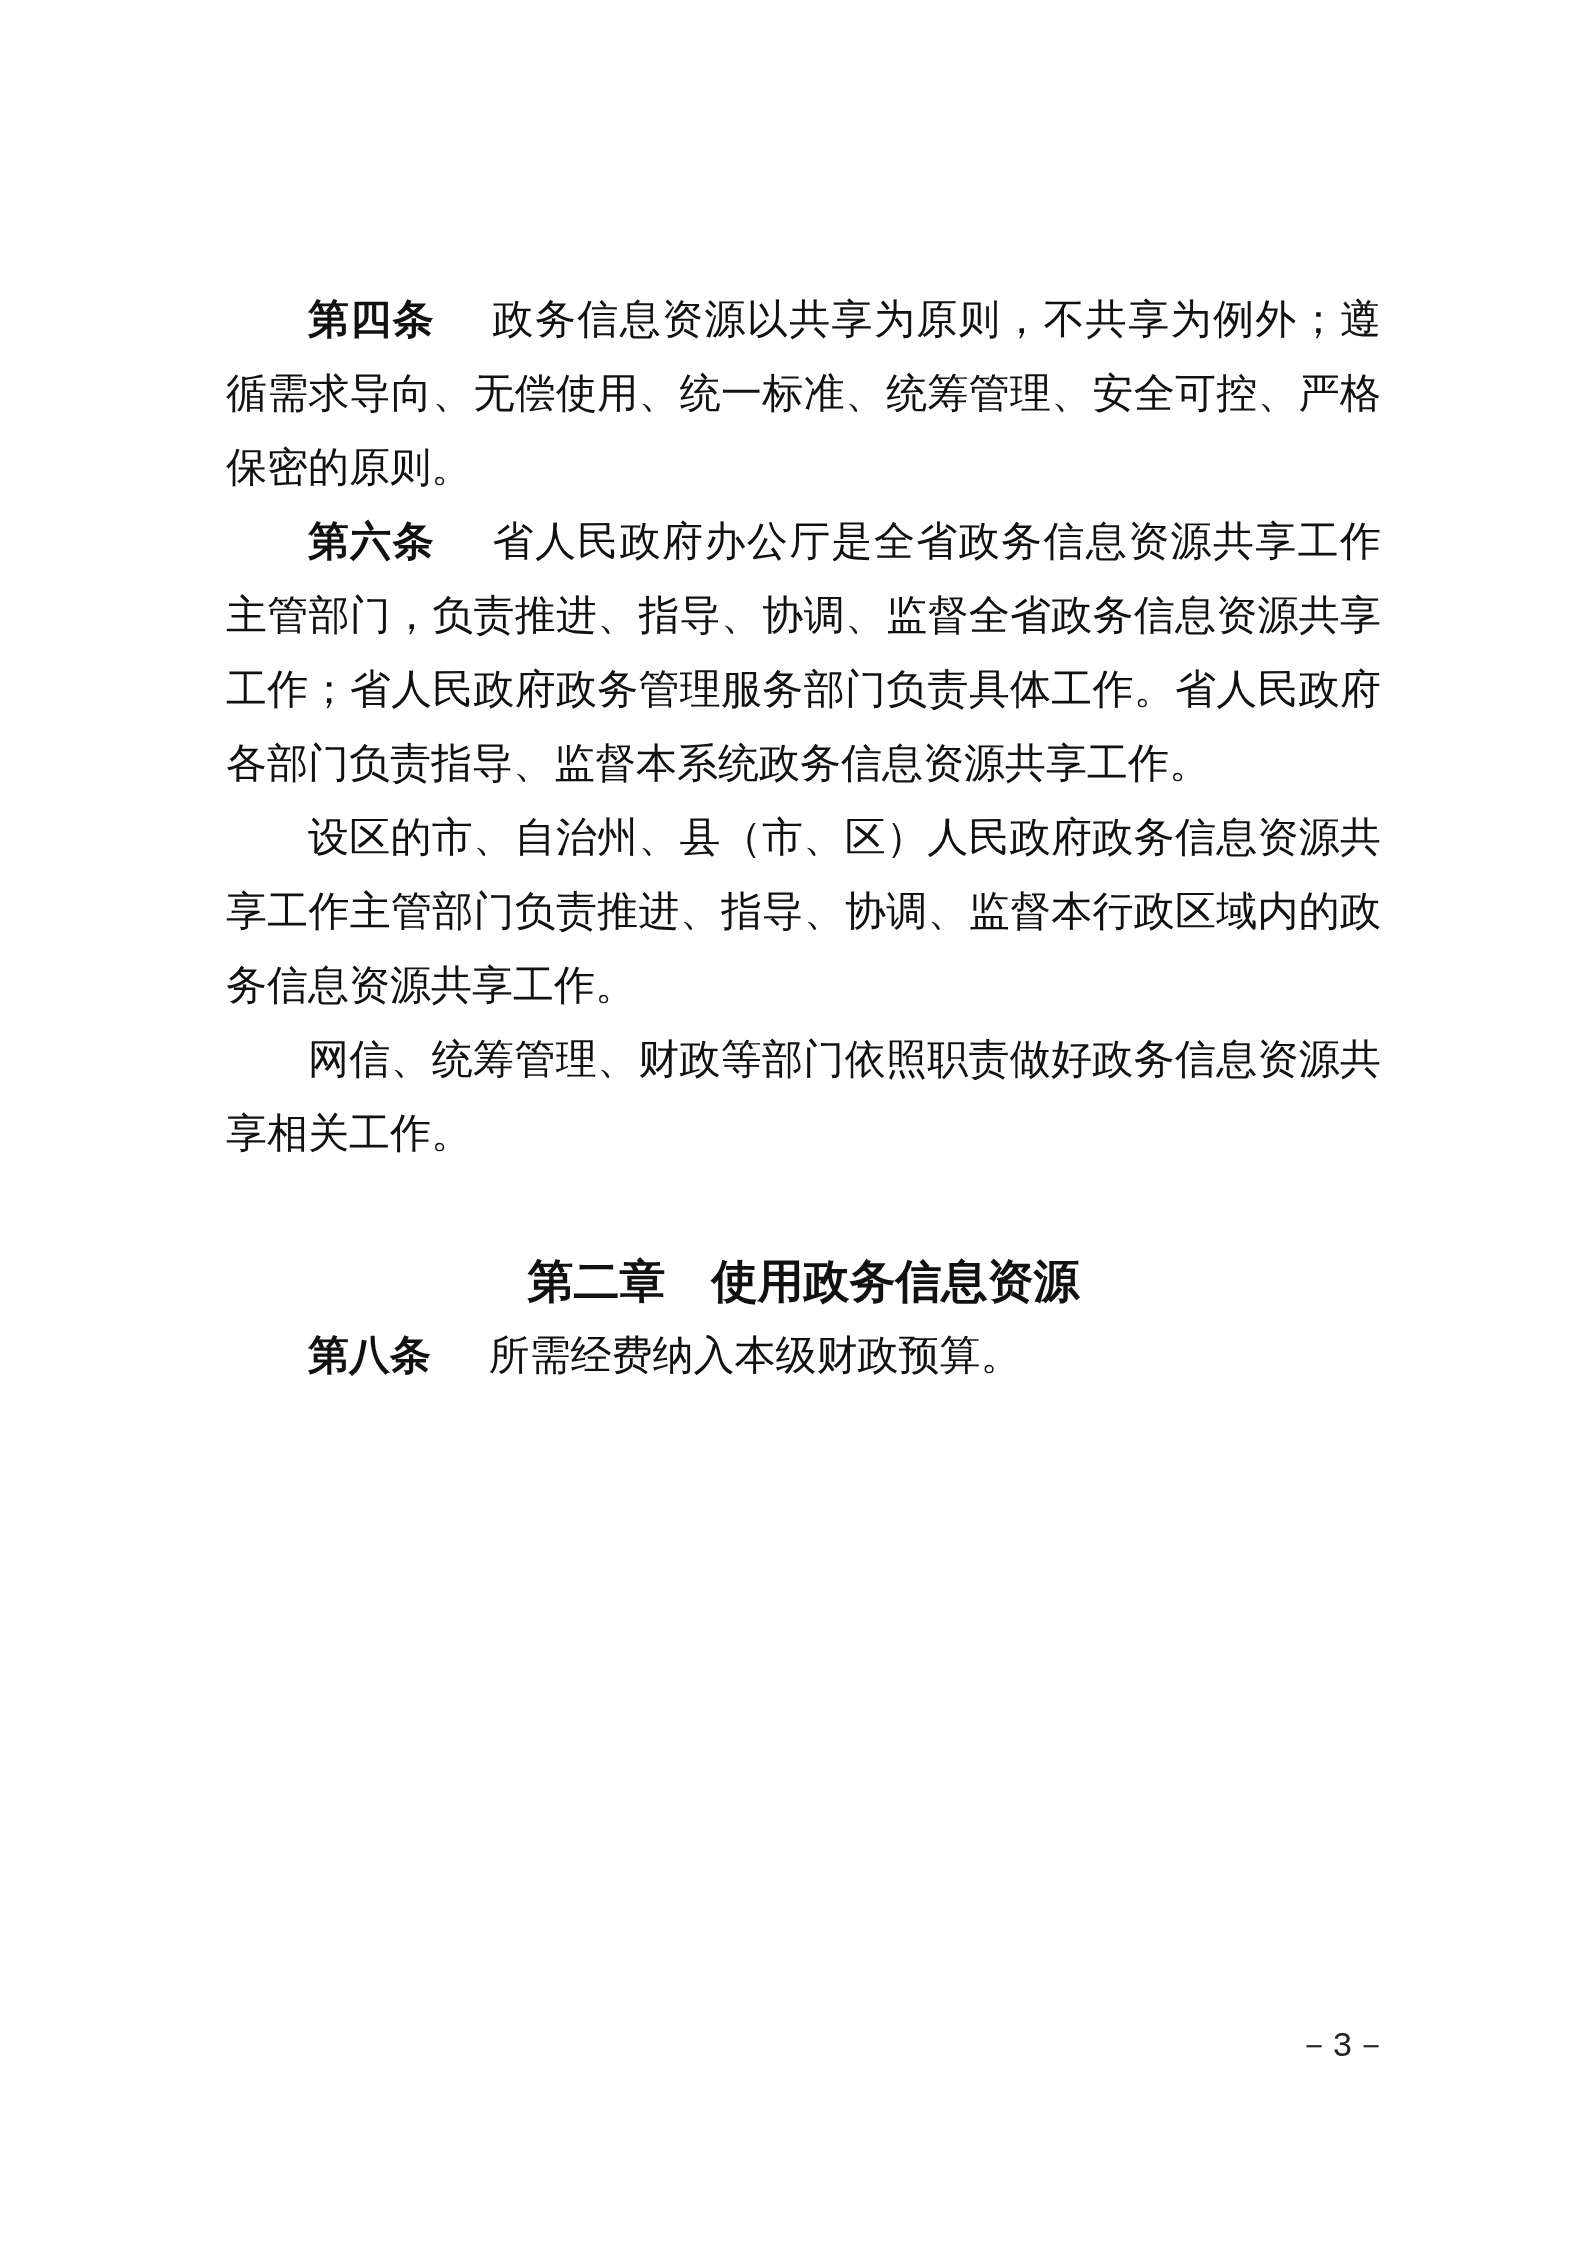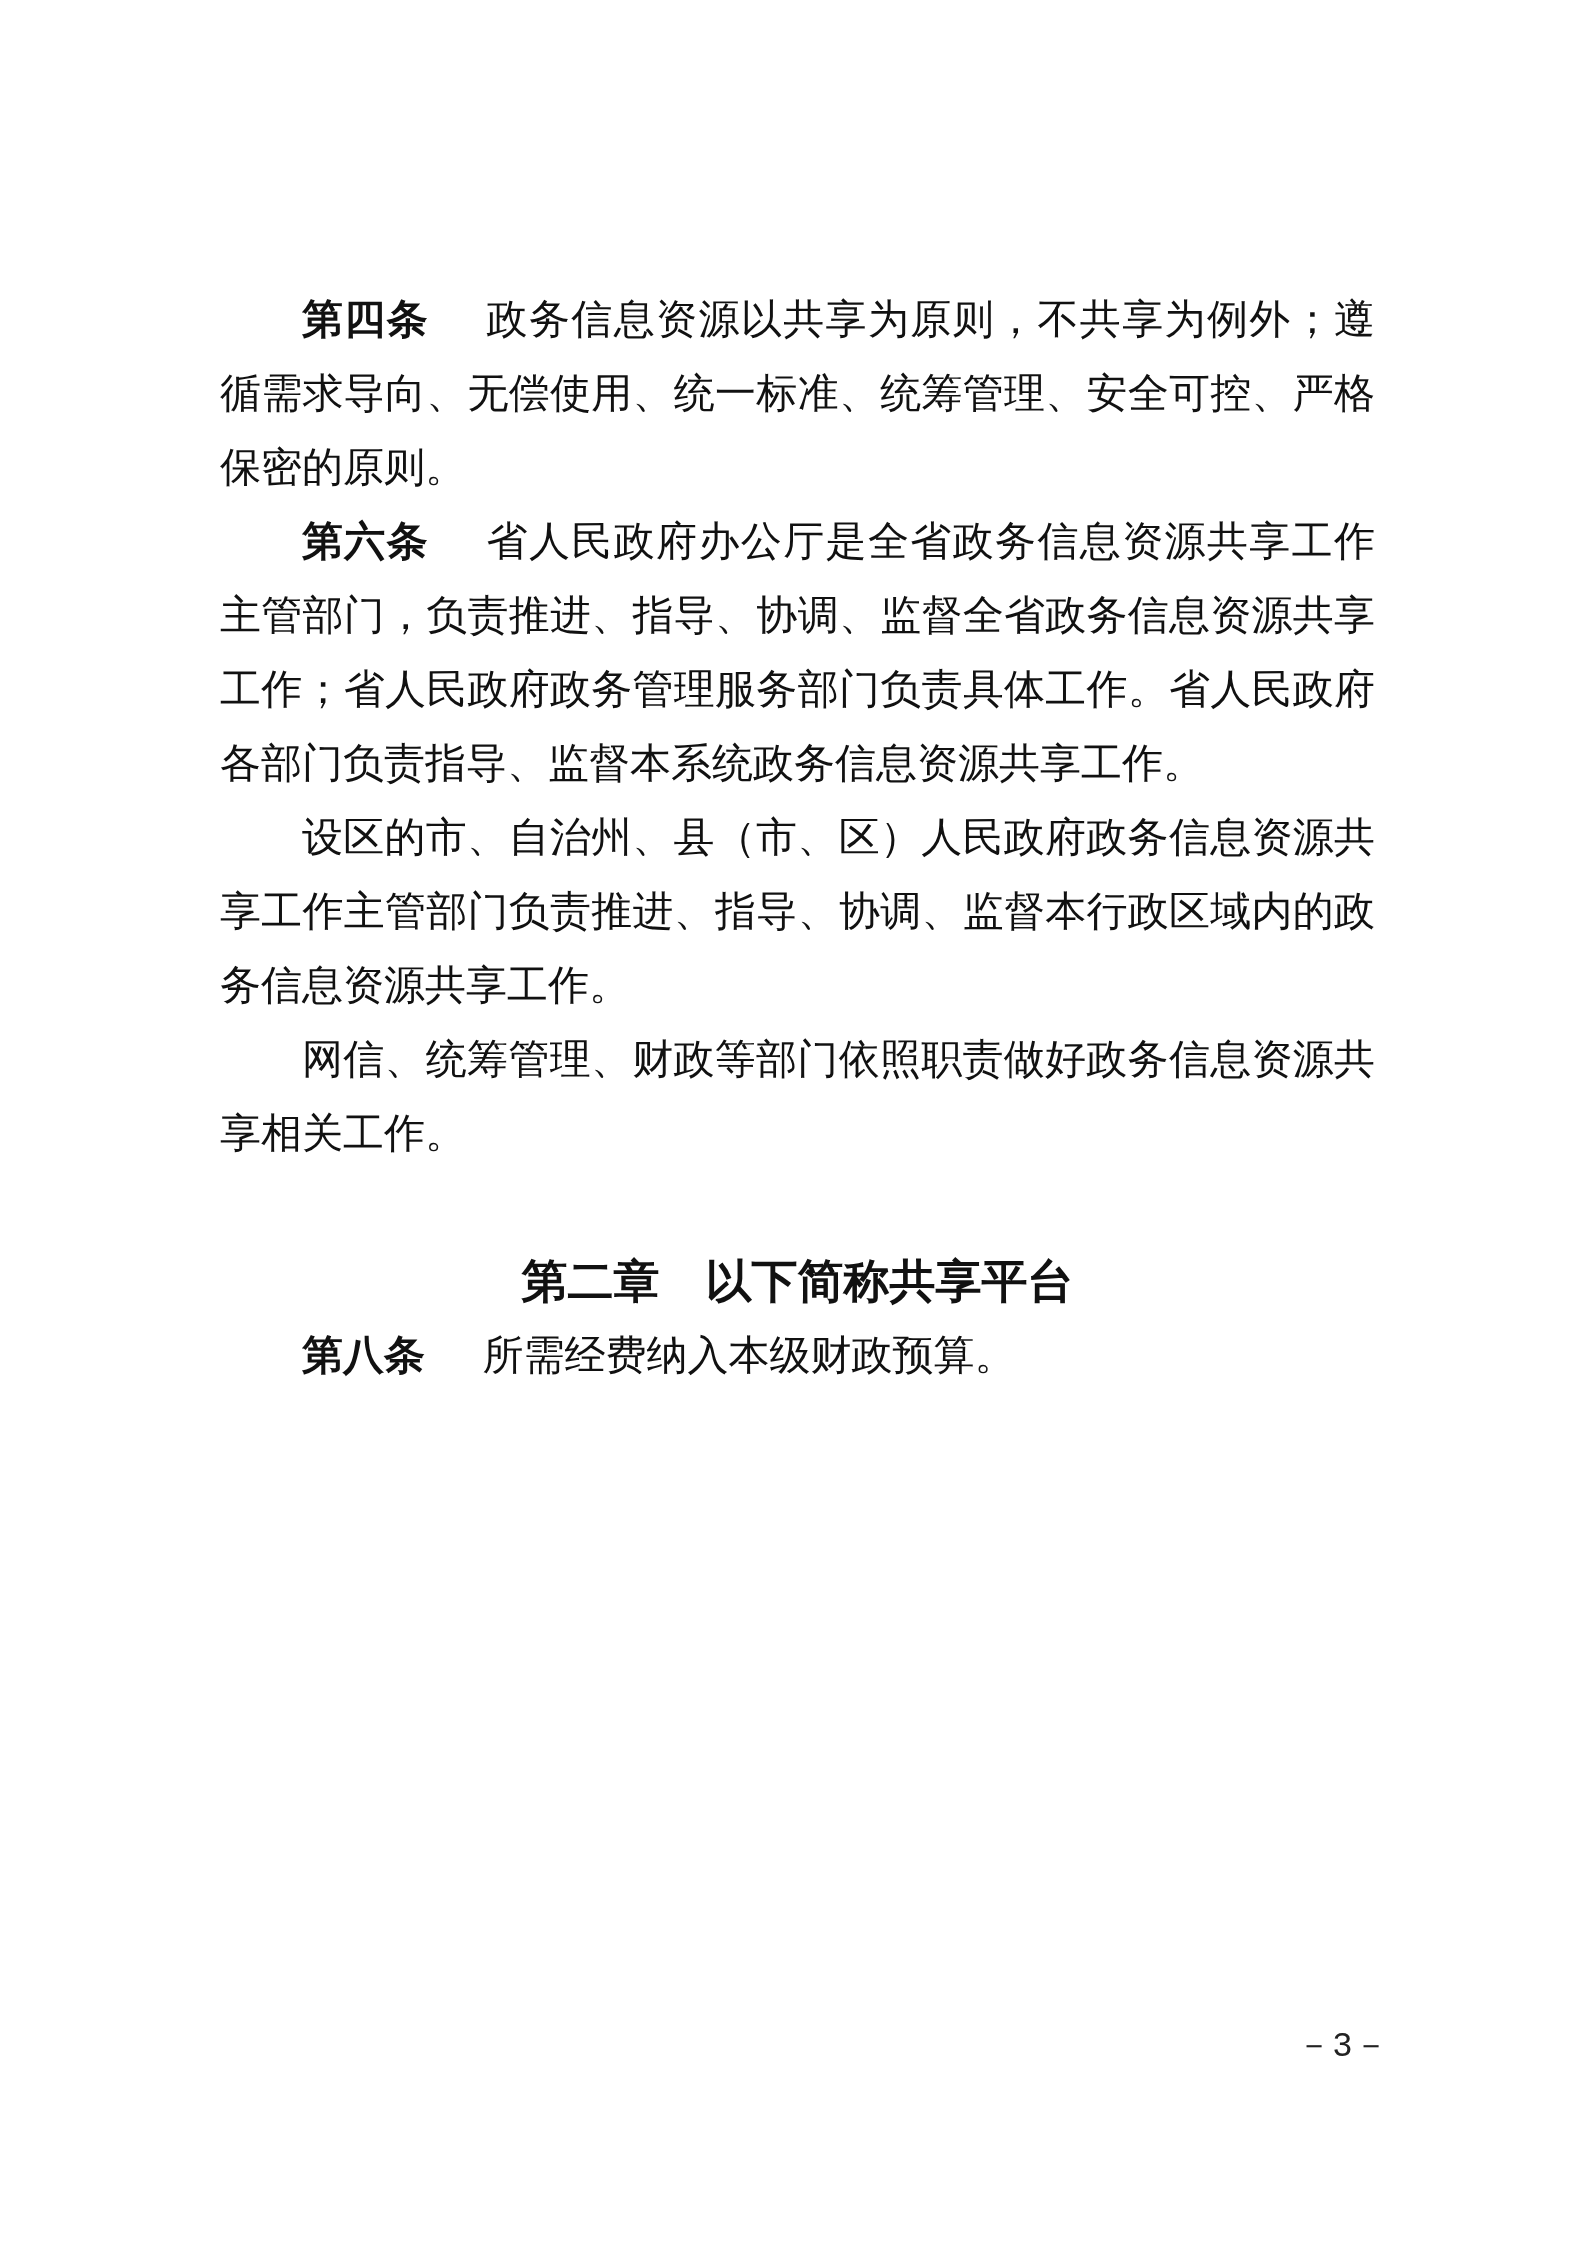--- a/index.html
+++ b/index.html
@@ -10,21 +10,21 @@
   .page {
     position: relative;
     width: 1587px;
     height: 2245px;
     background: #ffffff;
     color: #111111;
     overflow: hidden;
   }
   .content {
     position: absolute;
-    left: 220px;
+    left: 226px;
     top: 282px;
     width: 1155px;
   }
   .para {
     margin: 0;
     font-family: "Liberation Serif", "DejaVu Serif", serif;
     font-size: 41px;
     line-height: 74px;
     color: #111111;
     text-align: justify;
@@ -69,21 +69,21 @@
     <p class="para"><b class="lead">第四条</b><span>政务信息资源以共享为原则，不共享为例外；遵循需求导向、无偿使用、统一标准、统筹管理、安全可控、严格保密的原则。</span></p>
 
 
     <p class="para"><b class="lead">第六条</b><span>省人民政府办公厅是全省政务信息资源共享工作主管部门，负责推进、指导、协调、监督全省政务信息资源共享工作；省人民政府政务管理服务部门负责具体工作。省人民政府各部门负责指导、监督本系统政务信息资源共享工作。</span></p>
 
     <p class="para"><b class="lead"></b><span>设区的市、自治州、县（市、区）人民政府政务信息资源共享工作主管部门负责推进、指导、协调、监督本行政区域内的政务信息资源共享工作。</span></p>
 
     <p class="para"><b class="lead"></b><span>网信、统筹管理、财政等部门依照职责做好政务信息资源共享相关工作。</span></p>
 
 
-    <h2 class="chapter-heading">第二章　以下简称共享平台</h2>
+    <h2 class="chapter-heading">第二章　使用政务信息资源</h2>
 
     <p class="para"><b class="lead">第八条</b><span>所需经费纳入本级财政预算。</span></p>
 
 
   </div>
 
   <div class="page-number">－3－</div>
 </div>
 
 </body></html>

